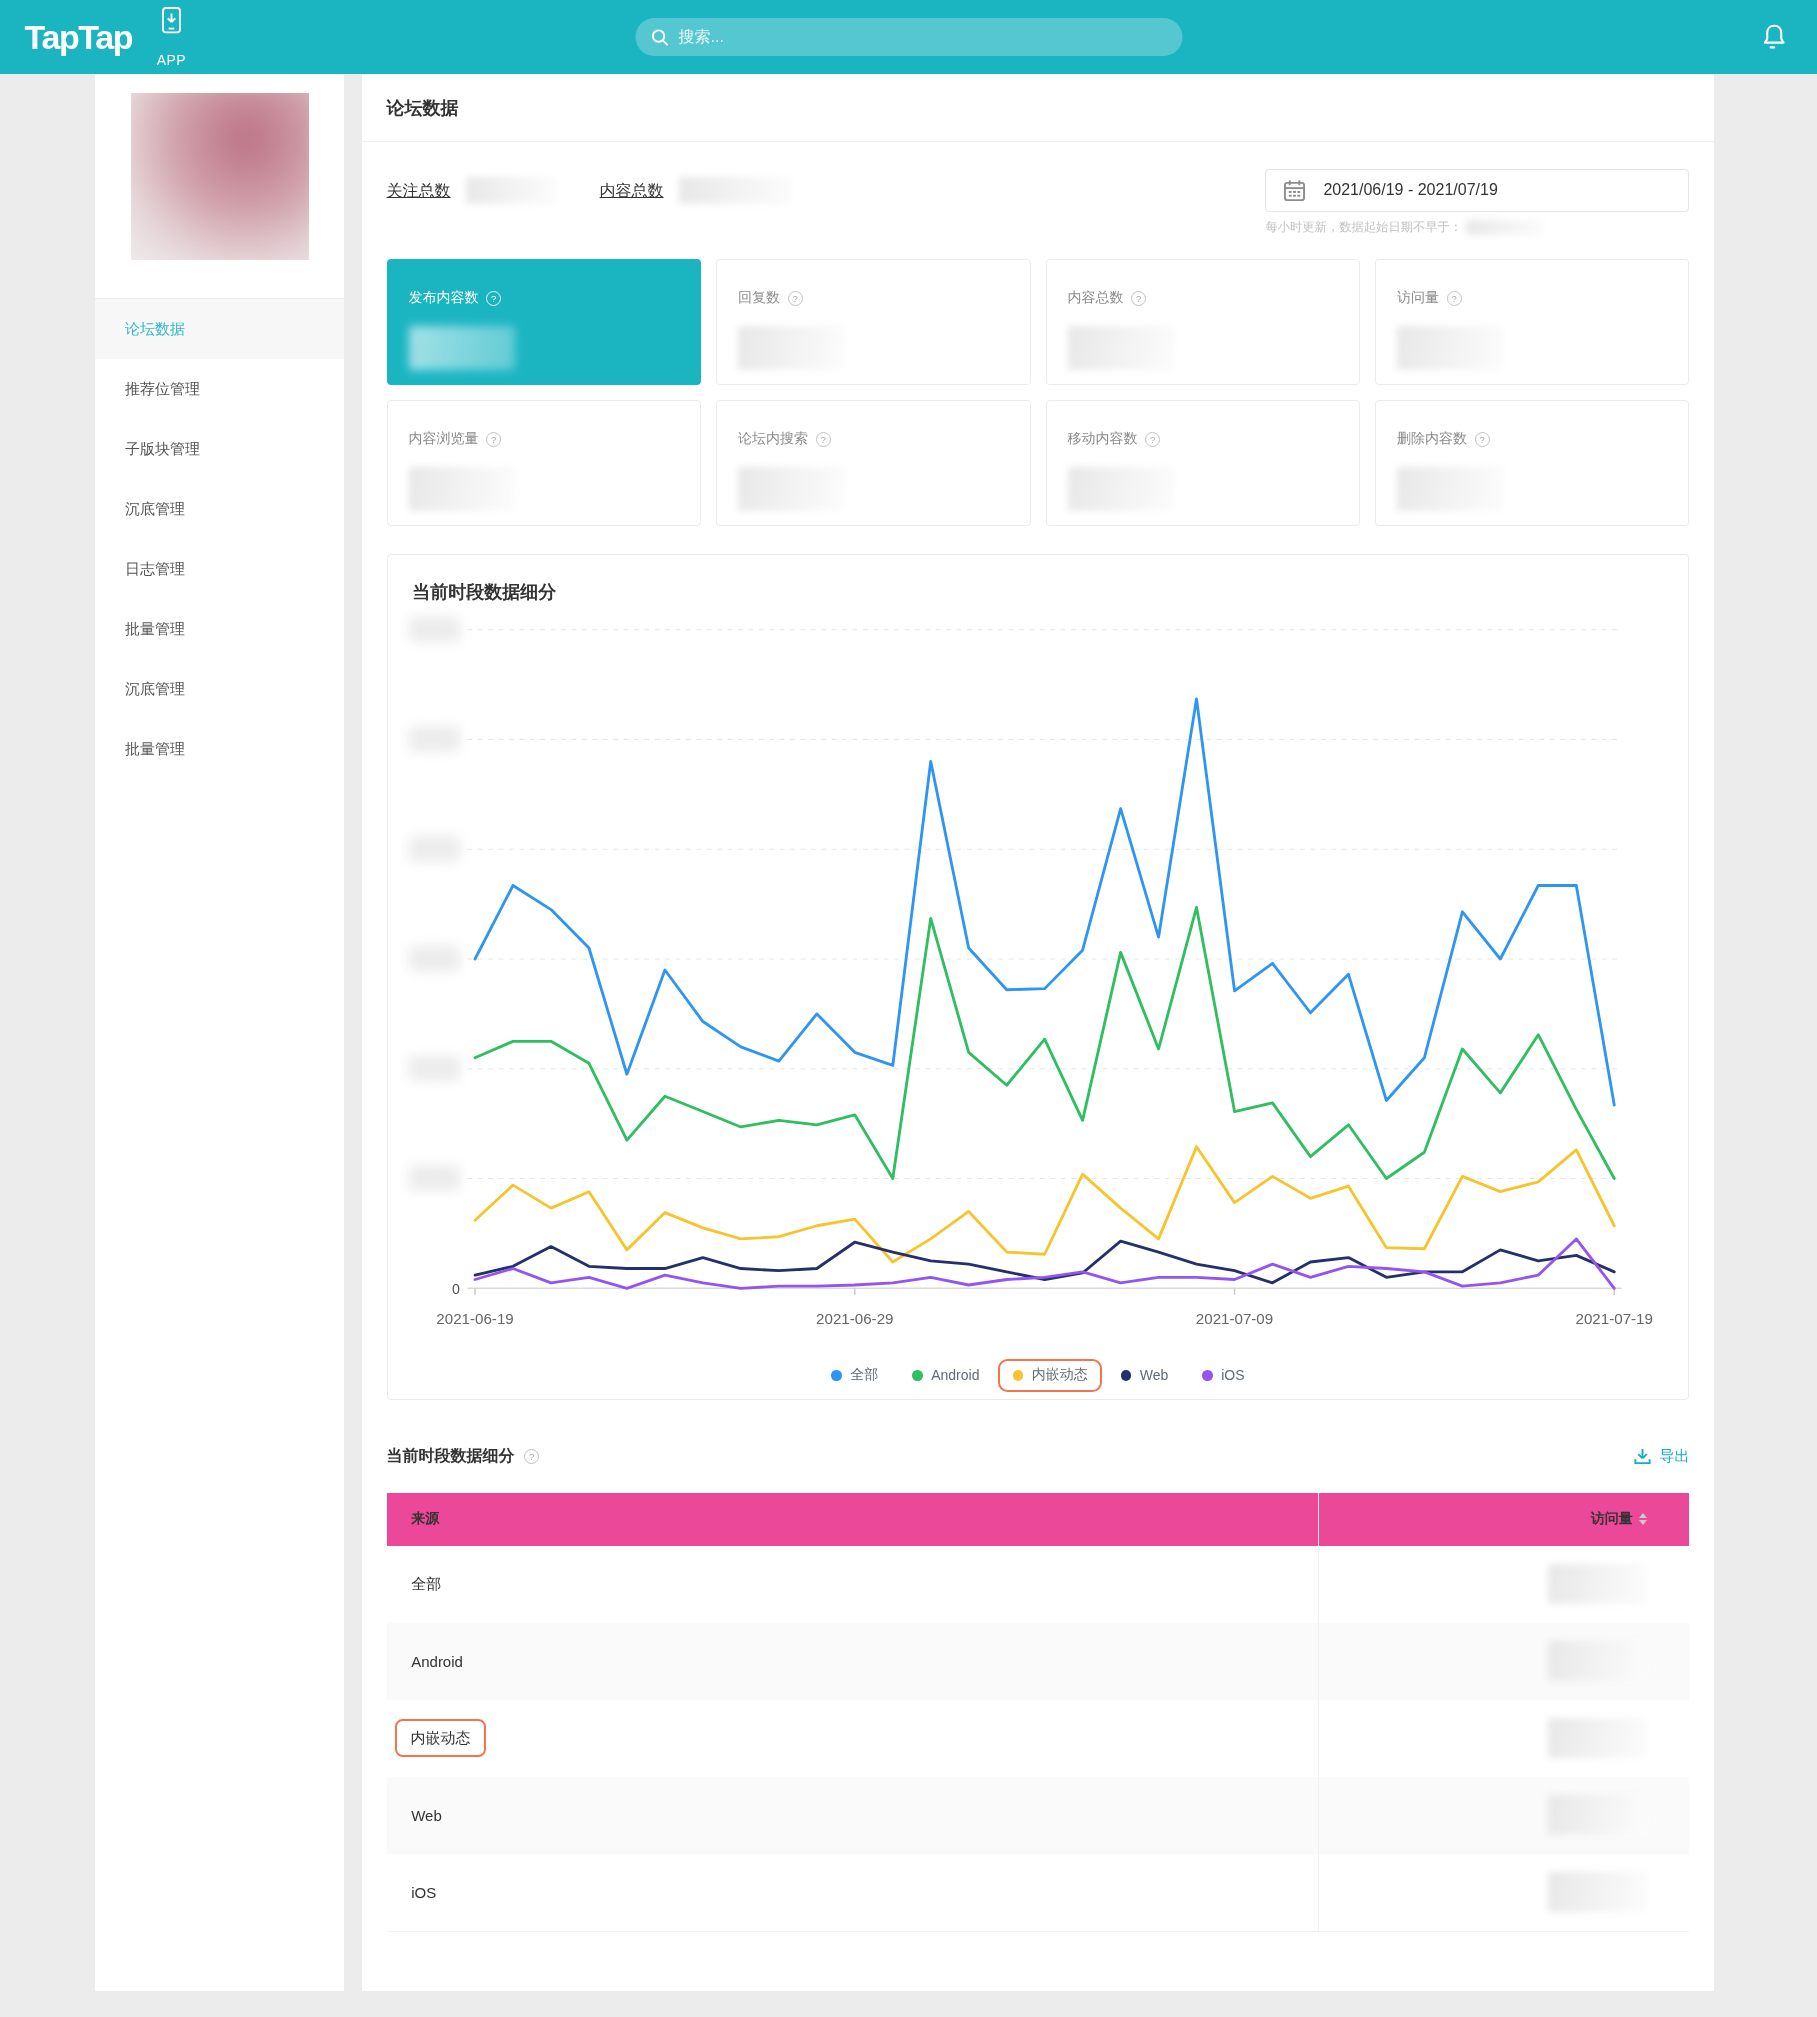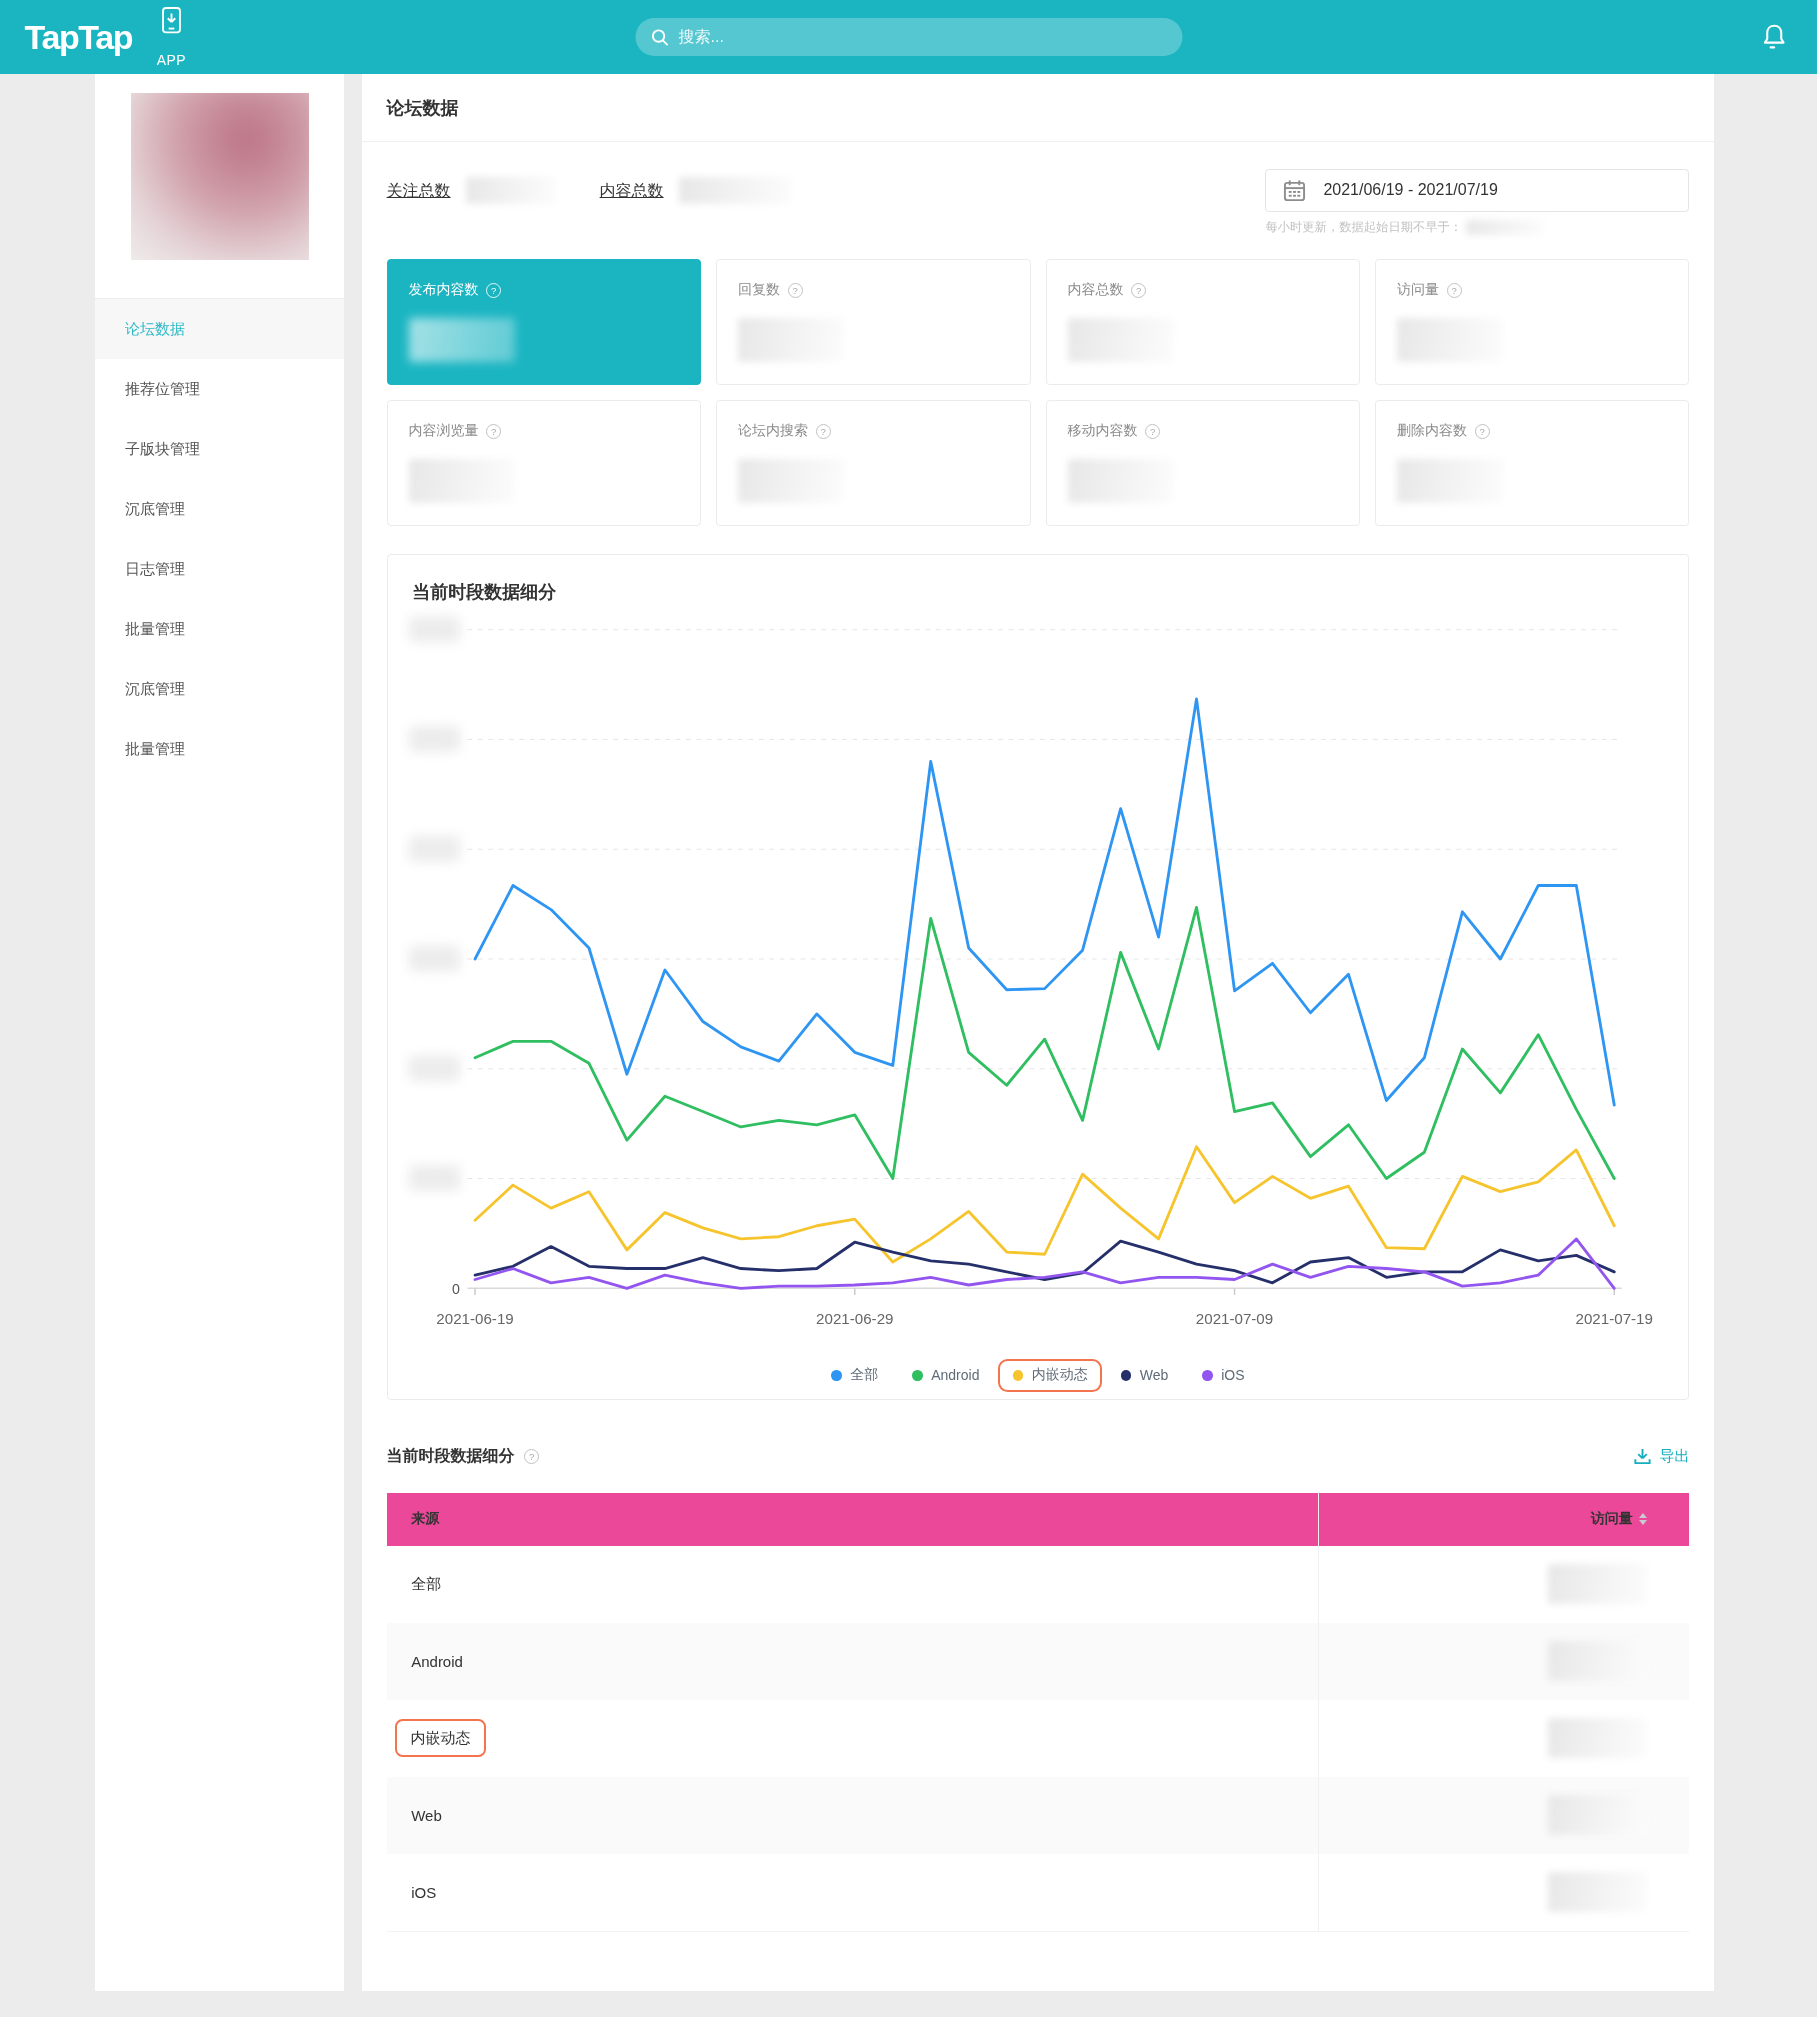--- a/index.html
+++ b/index.html
@@ -33,21 +33,21 @@
   .stat-blur1 { width:90px; height:26.5px; margin:8.5px 0 0 15px; }
   .stat-blur2 { width:112px; height:26.5px; margin:8.5px 0 0 15px; }
   .stat-label + .blur-val + .stat-label { margin-left:44px; }
   .date-area { margin-left:auto; width:424px; }
   .date-box { height:43px; border:0.9px solid #e4e4e4; border-radius:3.8px; background:#fff; display:flex; align-items:center; padding:0 17px; cursor:pointer; }
   .date-box .range { font-size:16px; color:#333; margin-left:17px; }
   .date-note { margin-top:7.6px; font-size:12.3px; color:#c3c3c3; display:flex; align-items:center; }
   .note-blur { display:inline-block; width:78px; height:15px; margin-left:3.8px; }
 
   .cards-grid { margin:23px 24.6px 0; display:grid; grid-template-columns:repeat(4,1fr); gap:15px; }
-  .card { height:126px; border:0.9px solid #ebebeb; border-radius:3.8px; padding:21px 21px; background:#fff; cursor:pointer; }
+  .card { height:126px; border:0.9px solid #ebebeb; border-radius:3.8px; padding:29px 21px; background:#fff; cursor:pointer; }
   .card-label { display:flex; align-items:center; gap:7.6px; font-size:14px; color:#8b8b8b; }
   .help { display:inline-flex; width:15px; height:15px; border:0.9px solid #c2c2c2; border-radius:50%; color:#a8a8a8; font-size:9.5px; align-items:center; justify-content:center; flex:none; }
   .card-blur { width:106px; height:44px; margin-top:19px; }
   .card.selected { background:#1bb5c2; border-color:#1bb5c2; }
   .card.selected .card-label { color:#fff; }
   .card.selected .help { border-color:rgba(255,255,255,.85); color:#fff; }
   .card.selected .card-blur { background:linear-gradient(100deg,rgba(255,255,255,.6),rgba(255,255,255,.3)); filter:blur(4.7px); }
 
   .chart-card { margin:28px 24.6px 0; border:0.9px solid #ebebeb; border-radius:3.8px; padding:24.6px 0 15px; }
   .chart-title { padding:0 24.6px; font-size:18px; font-weight:600; color:#333; }

